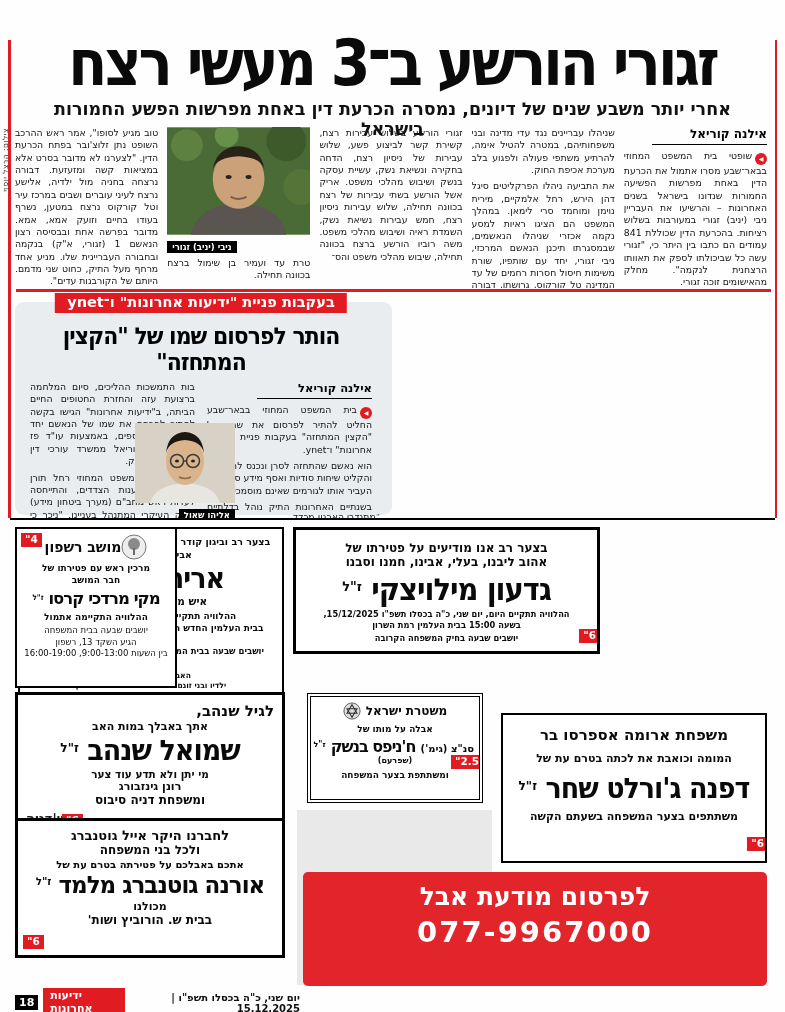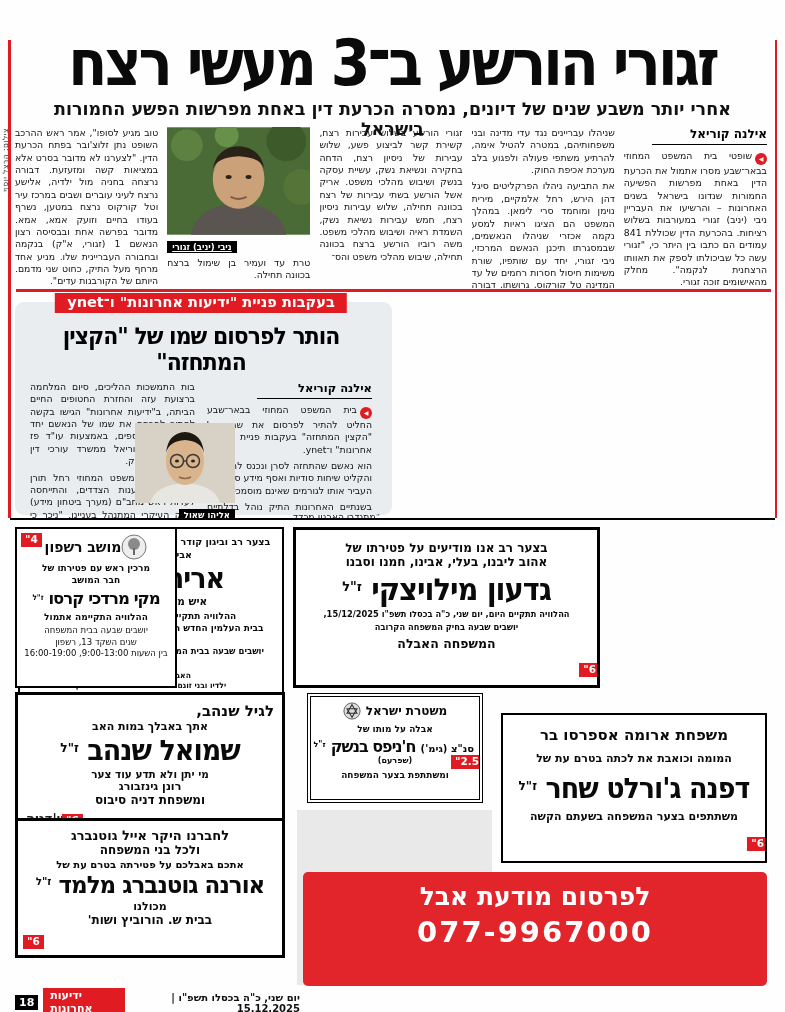--- a/index.html
+++ b/index.html
@@ -28,21 +28,21 @@
 
   
   #main-article { position:absolute; top:127px; right:18px; left:15px; height:161px; display:flex; gap:9px; overflow:hidden; }
   .col { flex:1 1 0; overflow:hidden; }
   .byline { font-weight:700; font-size:12px; border-bottom:1.5px solid #000; padding-bottom:3px; margin-bottom:5px; width:80%; }
   .p { font-size:9.3px; line-height:1.33; text-align:justify; color:#111; margin-bottom:4px; }
   .bullet { display:inline-flex; width:12px; height:12px; border-radius:50%; background:#e11b22; color:#fff;
             font-size:6px; align-items:center; justify-content:center; vertical-align:-2px; margin-left:3px; }
   .bullet::before { content:"◀"; }
   .photo { display:block; width:100%; }
-  .caption { background:#000; color:#fff; font-size:8.5px; font-weight:700; padding:1px 5px; display:inline-block;text-decoration:underline; }
+  .caption { background:#000; color:#fff; font-size:8.5px; font-weight:700; padding:1px 5px; display:inline-block; }
   .credit-v { position:absolute; top:128px; left:1px; font-size:7.5px; color:#333;
               writing-mode:vertical-rl; transform:rotate(180deg); letter-spacing:.5px; }
 
   
   .strip-box { position:absolute; top:302px; height:213px; background:#e9edf0; border-radius:9px; padding:20px 12px 8px; } 
   .strip-label { position:absolute; top:-9px; right:50%; transform:translateX(50%);
                  background:#e11b22; color:#fff; font-weight:700; font-size:14.5px; padding:1px 12px 3px; white-space:nowrap; }
   .strip-head { text-align:center; font-size:22px; font-weight:900; letter-spacing:-1px; margin:2px 0 7px; transform:scaleY(1.05); }
   .strip-cols { display:flex; gap:12px; position:relative; height:138px; overflow:hidden; }
   .strip-cols .p { font-size:9.3px; }
@@ -179,45 +179,46 @@
     <div style="font-size:7.6px; font-weight:700; line-height:1.3; margin-top:2px;">
       <div>האבלים: אשתו: ליליאן</div>
       <div>ילדיו ובני זוגם: דניאל אבידור ורונית בר־און</div>
       <div>ענת וטוביה ליסק</div>
       <div>ליאת וגלעד פלג</div>
 
     </div>
     <div class="badge" style="left:6px; bottom:26px;">"7.5</div>
   </div>
 
-  <div class="ob" style="left:185px; left:auto; right:185px; top:527px; width:307px; height:161px;">
+  <div class="ob" style="left:185px; left:auto; right:185px; top:527px; width:307px; height:127px;">
     <div style="font-size:12px; font-weight:700; margin-top:4px;">בצער רב אנו מודיעים על פטירתו של</div>
     <div style="font-size:12px; font-weight:700;">אהוב ליבנו, בעלי, אבינו, חמנו וסבנו</div>
     <div class="name" style="font-size:29px; margin:3px 0;"><span>גדעון מילויצקי</span> <span class="zal">ז"ל</span></div>
     <div class="sm" style="font-size:8.3px;">ההלוויה תתקיים היום, יום שני, כ"ה בכסלו תשפ"ו 15/12/2025,</div>
+    <div class="sm" style="font-size:8.3px;">בשעה 15:00 בבית העלמין רמת השרון</div>
     <div class="sm" style="font-size:8.3px; margin-top:2px;">יושבים שבעה בחיק המשפחה הקרובה</div>
     <div style="font-size:12.5px; font-weight:900; margin-top:3px;">המשפחה האבלה</div>
     <div class="badge" style="right:-3px; bottom:8px;">"6</div>
   </div>
 
   <div class="ob" style="left:15px; top:527px; width:162px; height:161px; border-width:2.5px; padding:5px;">
     <div style="display:flex; align-items:center; justify-content:center; gap:0;">
       <svg width="26" height="26" viewBox="0 0 26 26" style="flex:none;">
         <circle cx="13" cy="13" r="12" fill="#eee" stroke="#777"></circle>
         <circle cx="13" cy="10" r="6" fill="#8a8a8a"></circle>
         <rect x="12" y="14" width="2" height="7" fill="#6a6a6a"></rect>
       </svg>
       <span style="font-size:14px; font-weight:900;">מושב רשפון</span>
     </div>
     <div class="sm" style="margin-top:2px;">מרכין ראש עם פטירתו של</div>
     <div class="sm">חבר המושב</div>
     <div class="name" style="font-size:16.5px; margin:3px 0; white-space:nowrap;"><span>מקי מרדכי קרסו</span> <span class="zal" style="vertical-align:4px;">ז"ל</span></div>
     <div class="sm">ההלוויה התקיימה אתמול</div>
     <div class="sm" style="font-weight:400; font-size:8.5px; margin-top:2px;">יושבים שבעה בבית המשפחה</div>
-    <div class="sm" style="font-weight:400; font-size:8.5px;">שנים השקד 13, רשפון</div>
+    <div class="sm" style="font-weight:400; font-size:8.5px;">הגיע השקד 13, רשפון</div>
     <div class="sm" style="font-weight:400; font-size:8.5px;">בין השעות 9:00-13:00, 16:00-19:00</div>
     <div class="badge" style="left:4px; top:4px;">"4</div>
   </div>
 
   <div class="ob" style="right:302px; top:693px; width:176px; height:110px; border:4px double #000; padding:5px;">
     <div style="display:flex; align-items:center; justify-content:center; gap:5px; font-size:12px; font-weight:900;">
       <span>משטרת ישראל</span>
       <svg width="18" height="18" viewBox="0 0 20 20" style="flex:none;">
         <circle cx="10" cy="10" r="9" fill="#ddd" stroke="#555"></circle>
         <path d="M10 3 L15.5 12.5 L4.5 12.5 Z" fill="none" stroke="#333" stroke-width="1.2"></path>

